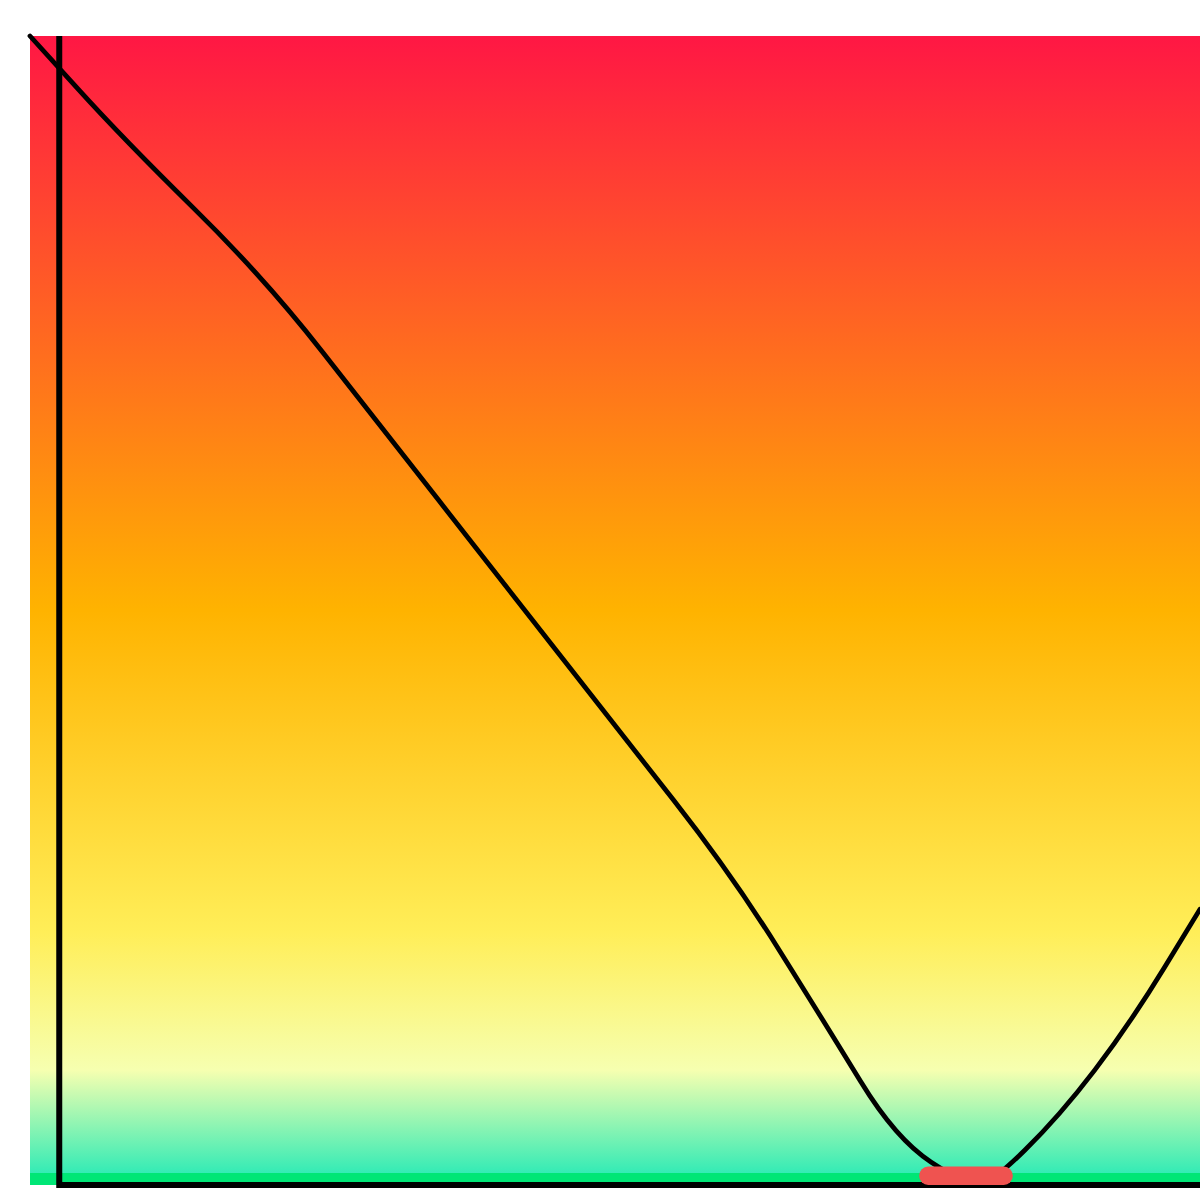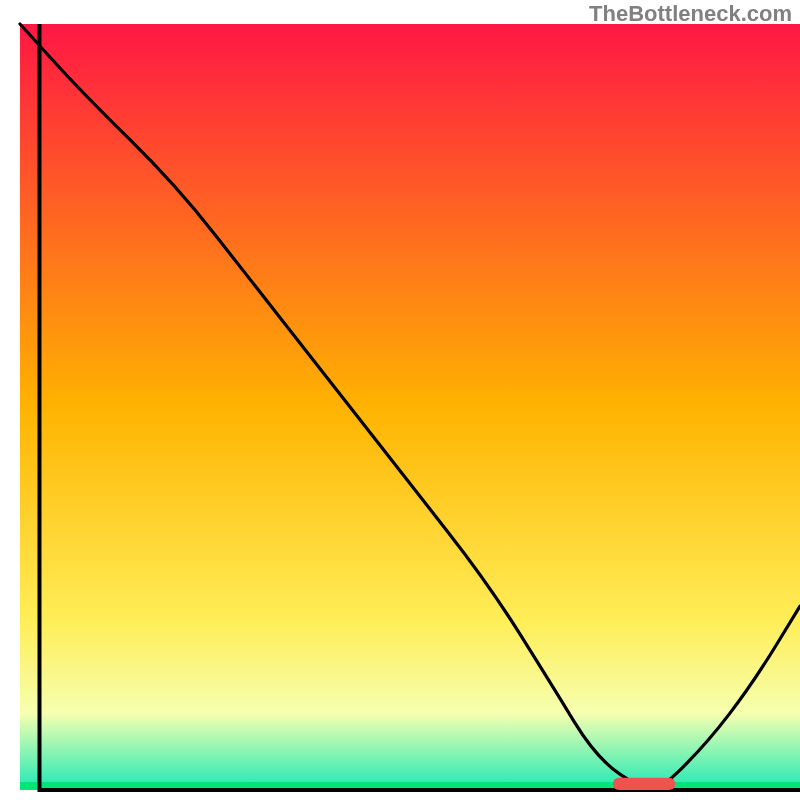--- a/index.html
+++ b/index.html
@@ -32,21 +32,20 @@
     width: 800px;
     height: 800px;
     display: block;
   }
 </style>
 </head>
 <body>
 
 <div class="stage">
 
-  <div class="watermark">TheBottleneck.com</div>
 
   <svg class="chart" viewBox="0 0 800 800" preserveAspectRatio="none">
     <defs>
       <linearGradient id="bgGrad" x1="0" y1="0" x2="0" y2="1">
         <stop id="gstop0" offset="0%" stop-color="#ff1744"></stop>
         <stop id="gstop1" offset="50%" stop-color="#ffb300"></stop>
         <stop id="gstop2" offset="78%" stop-color="#ffee58"></stop>
         <stop id="gstop3" offset="90%" stop-color="#f6ffb0"></stop>
         <stop id="gstop4" offset="100%" stop-color="#1de9b6"></stop>
       </linearGradient>

